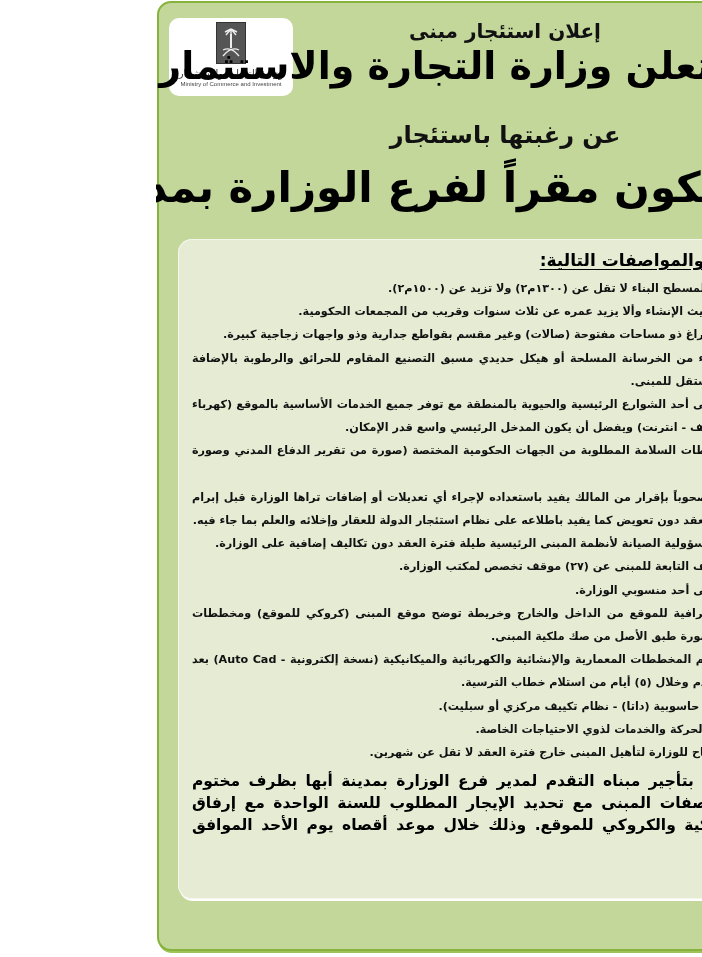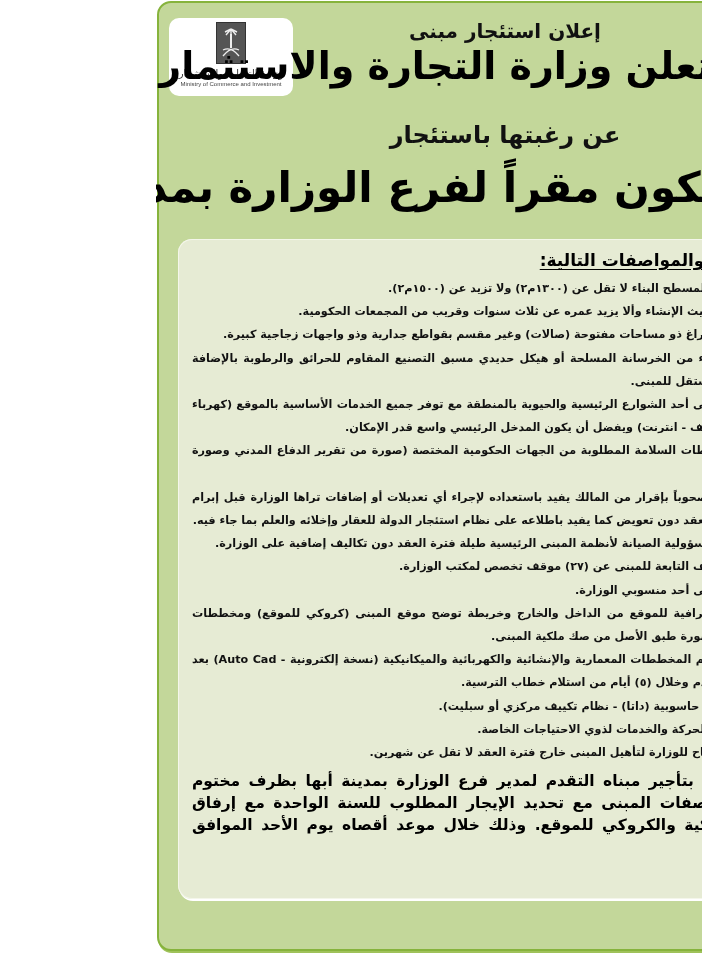--- a/index.html
+++ b/index.html
@@ -246,21 +246,21 @@
         </li>
       <li>
           <span class="num">١٢-</span>
           <span class="txt">يلتزم المالك بتقديم المخططات المعمارية والإنشائية والكهربائية والميكانيكية (نسخة إلكترونية - Auto Cad) بعد قبول العرض المقدم وخلال (٥) أيام من استلام خطاب الترسية.</span>
         </li>
       <li>
           <span class="num">9-</span>
           <span class="txt">يفضل وجود (شبكة حاسوبية (داتا) - نظام تكييف مركزي أو سبليت).</span>
         </li>
       <li>
-          <span class="num">١٤-</span>
+          <span class="num">15-</span>
           <span class="txt">يجب توفر عناصر الحركة والخدمات لذوي الاحتياجات الخاصة.</span>
         </li>
       <li>
           <span class="num">5-</span>
           <span class="txt">أن تعطى فترة سماح للوزارة لتأهيل المبنى خارج فترة العقد لا تقل عن شهرين.</span>
         </li>
     </ol>
     <div class="closing">فعلى من يرغب بتأجير مبناه التقدم لمدير فرع الوزارة بمدينة أبها بظرف مختوم موضحاً فيه مواصفات المبنى مع تحديد الإيجار المطلوب للسنة الواحدة مع إرفاق صورة صك الملكية والكروكي للموقع. وذلك خلال موعد أقصاه يوم الأحد الموافق ١٤٤٠/٢/١٩هـ.</div>
   </div>
 

